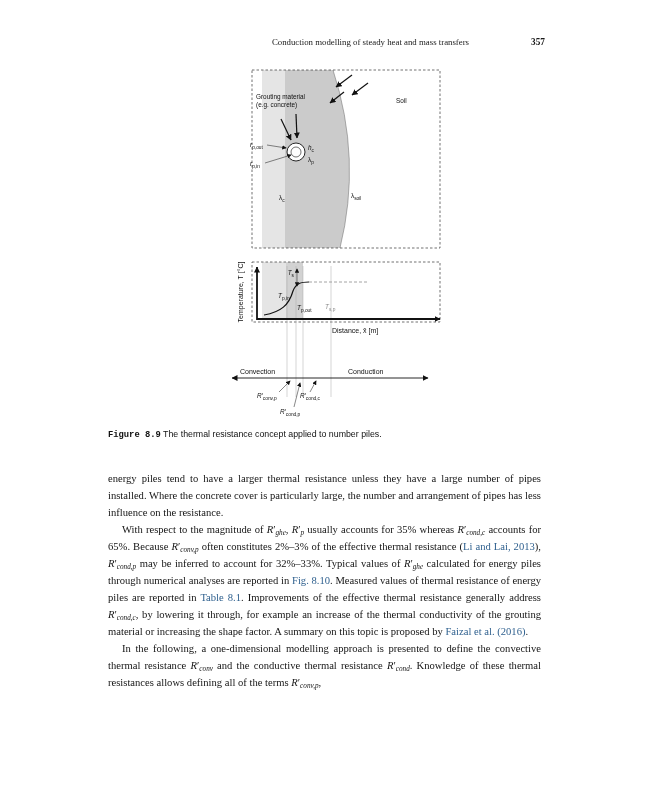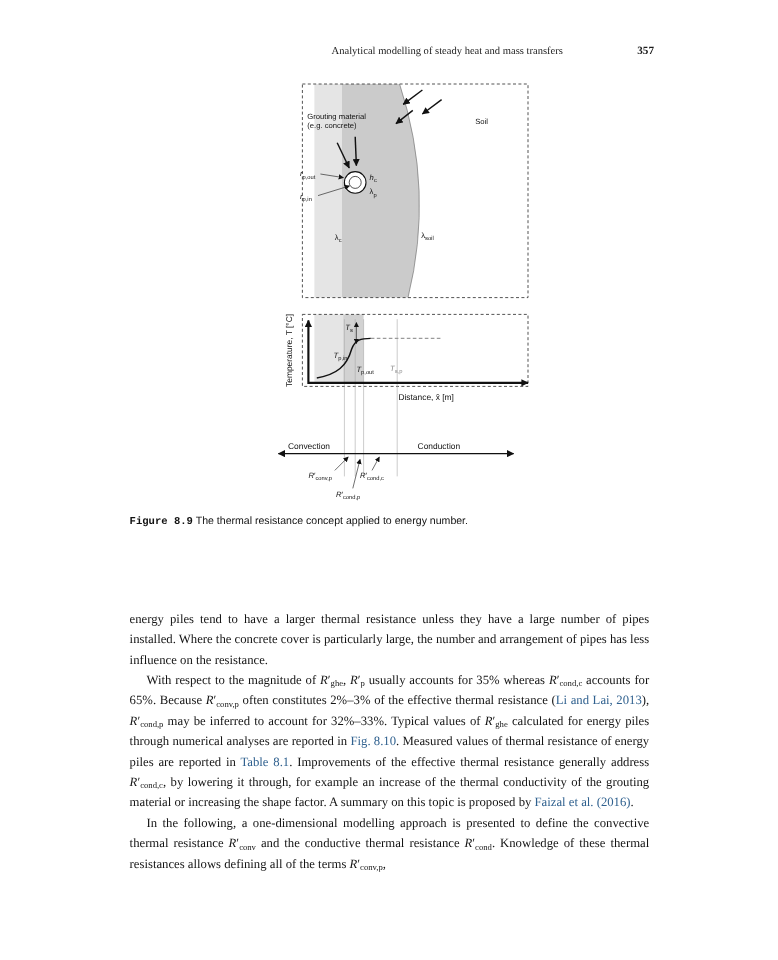--- a/index.html
+++ b/index.html
@@ -40,35 +40,35 @@
   
   .caption {
     position:absolute; left:108px; top:429px; width:440px;
     font-family:"Liberation Sans", sans-serif; font-size:8.8px; color:#111;
   }
   .cap-label { font-weight:bold;font-family:Liberation Mono, monospace; }
 
   
   .body-text {
     position:absolute; left:108px; top:470px; width:433px;
-    font-size:10.6px; line-height:17px; text-align:justify; color:#141414;margin-top:38px;
+    font-size:10.6px; line-height:17px; text-align:justify; color:#141414;
   }
   .body-text p { margin:0; }
   .body-text p.indent { text-indent:14px; }
   .cite { color:var(--link, #30618f); }
   .math i { font-style:italic; }
-  .body-text sub { font-size:7.2px; line-height:0; vertical-align:-2px; }
+  .body-text sub { font-size:7.2px; line-height:0; vertical-align:-2px; font-style:italic; }
 </style>
 </head>
 <body>
 
 <div class="page">
 
   <header class="running-head">
-    <span class="rh-title">Analytical modelling of steady heat and mass transfers</span>
+    <span class="rh-title">Conduction modelling of steady heat and mass transfers</span>
     <span class="rh-num">357</span>
   </header>
 
   <svg class="fig-svg" width="648" height="368" viewBox="0 0 648 368">
     <defs>
       <marker id="ah" viewBox="0 0 6 6" markerWidth="6" markerHeight="6" refX="5.5" refY="3" orient="auto-start-reverse" markerUnits="userSpaceOnUse">
         <path d="M0,0 L6,3 L0,6 Z" fill="#111"></path>
       </marker>
       <marker id="ahs" viewBox="0 0 6 6" markerWidth="4.5" markerHeight="4.5" refX="5" refY="3" orient="auto-start-reverse" markerUnits="userSpaceOnUse">
         <path d="M0,0 L6,3 L0,6 Z" fill="#111"></path>
@@ -142,21 +142,21 @@
       <line class="leader" x1="294" y1="345" x2="300" y2="321" marker-end="url(#ahs)"></line>
 
       <text class="t6" x="257" y="336"><tspan class="ti">R</tspan><tspan>′</tspan><tspan class="sub" dy="1.8">conv,p</tspan></text>
       <text class="t6" x="300" y="336"><tspan class="ti">R</tspan><tspan>′</tspan><tspan class="sub" dy="1.8">cond,c</tspan></text>
       <text class="t6" x="280" y="352"><tspan class="ti">R</tspan><tspan>′</tspan><tspan class="sub" dy="1.8">cond,p</tspan></text>
     </g>
   </svg>
 
   <div class="caption">
     <span class="cap-label">Figure 8.9</span>
-    <span class="cap-text">The thermal resistance concept applied to energy number.</span>
+    <span class="cap-text">The thermal resistance concept applied to number piles.</span>
   </div>
 
   <div class="body-text">
       <p>energy piles tend to have a larger thermal resistance unless they have a large number of pipes installed. Where the concrete cover is particularly large, the number and arrangement of pipes has less influence on the resistance.</p>
       <p class="indent">With respect to the magnitude of <span class="math"><i>R</i>′<sub>ghe</sub></span>, <span class="math"><i>R</i>′<sub>p</sub></span> usually accounts for 35% whereas <span class="math"><i>R</i>′<sub>cond,c</sub></span> accounts for 65%. Because <span class="math"><i>R</i>′<sub>conv,p</sub></span> often constitutes 2%–3% of the effective thermal resistance (<span class="cite">Li and Lai, 2013</span>), <span class="math"><i>R</i>′<sub>cond,p</sub></span> may be inferred to account for 32%–33%. Typical values of <span class="math"><i>R</i>′<sub>ghe</sub></span> calculated for energy piles through numerical analyses are reported in <span class="cite">Fig. 8.10</span>. Measured values of thermal resistance of energy piles are reported in <span class="cite">Table 8.1</span>. Improvements of the effective thermal resistance generally address <span class="math"><i>R</i>′<sub>cond,c</sub></span>, by lowering it through, for example an increase of the thermal conductivity of the grouting material or increasing the shape factor. A summary on this topic is proposed by <span class="cite">Faizal et al. (2016)</span>.</p>
       <p class="indent">In the following, a one-dimensional modelling approach is presented to define the convective thermal resistance <span class="math"><i>R</i>′<sub>conv</sub></span> and the conductive thermal resistance <span class="math"><i>R</i>′<sub>cond</sub></span>. Knowledge of these thermal resistances allows defining all of the terms <span class="math"><i>R</i>′<sub>conv,p</sub></span>,</p>
     </div>
 
 </div>
 

